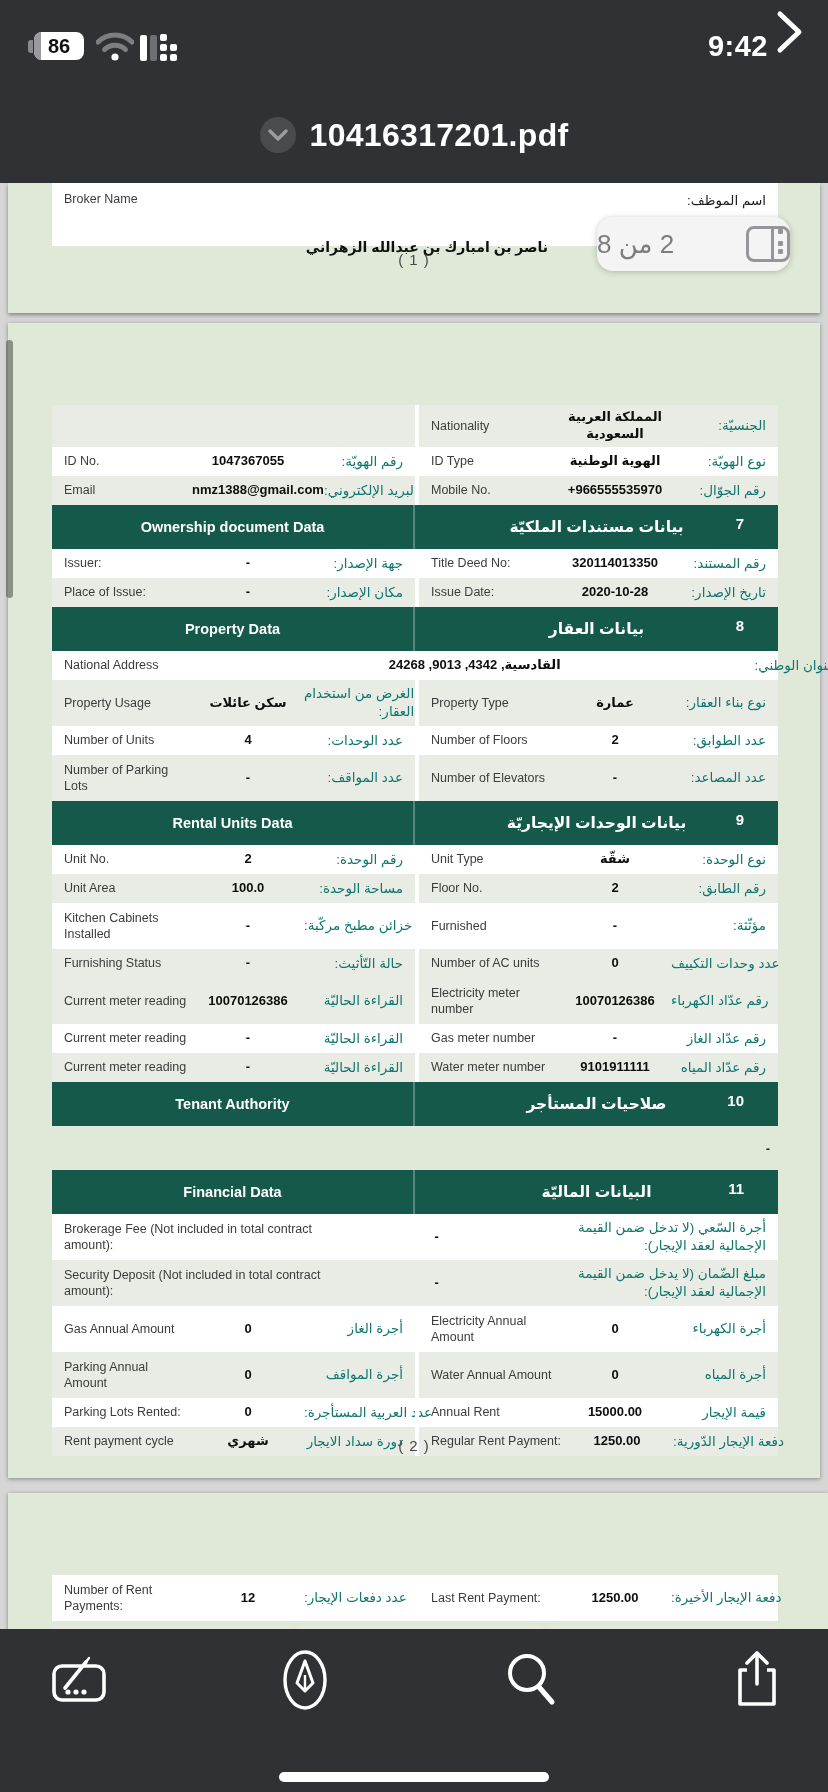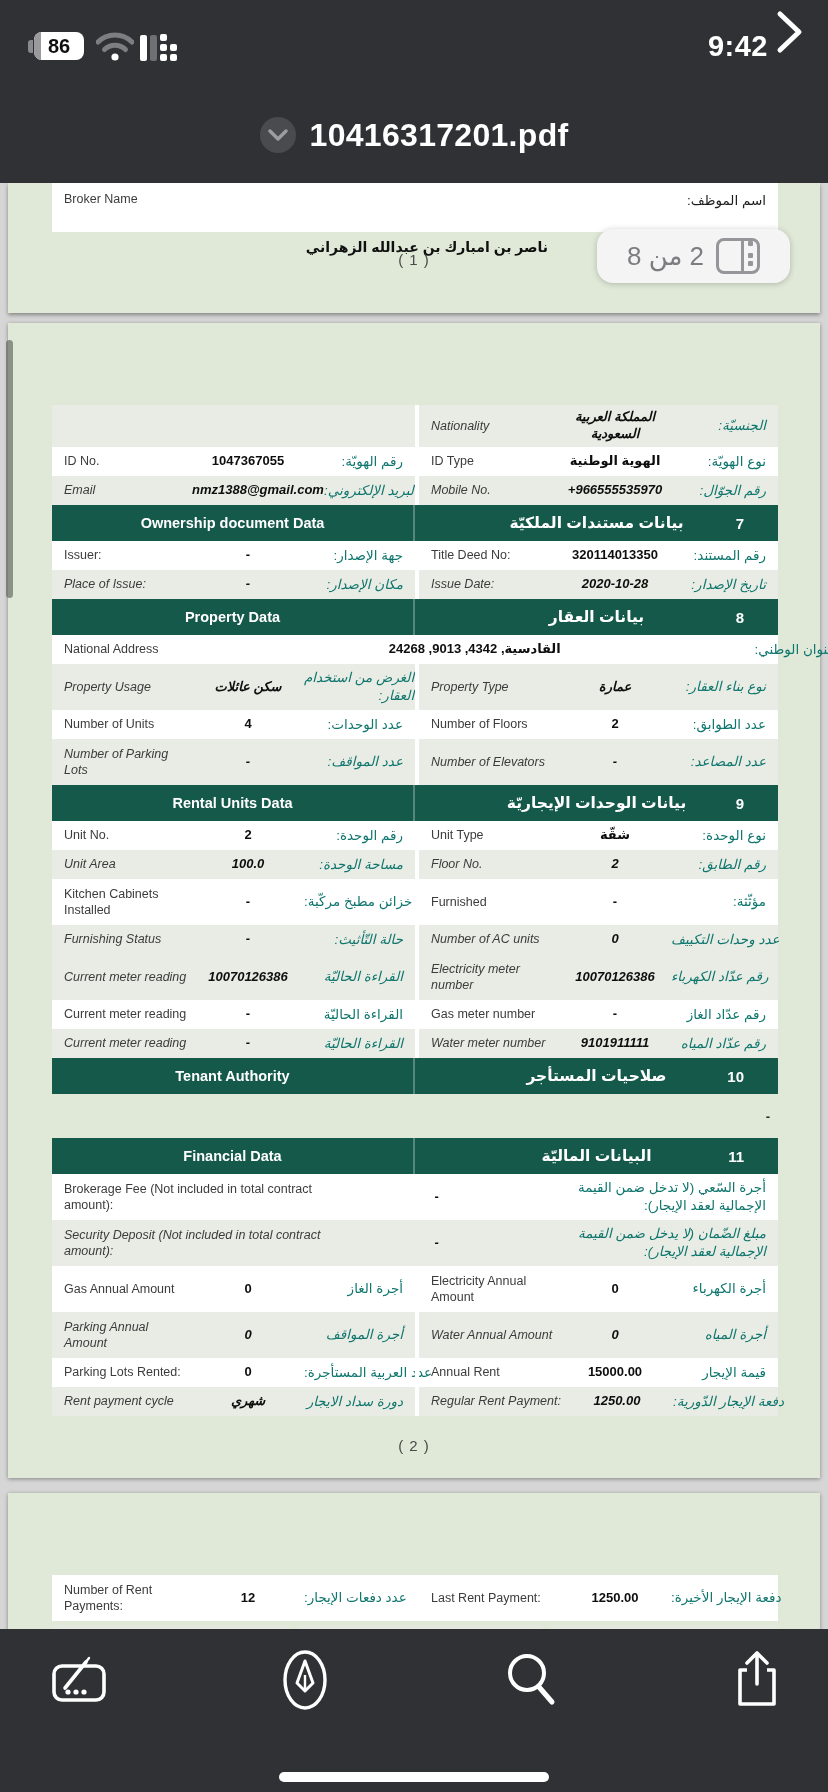--- a/index.html
+++ b/index.html
@@ -21,56 +21,56 @@
   .cs-dot{width:7px;height:7px;background:#fff;border-radius:2px;}
   .time{position:absolute;right:60px;top:2px;font-size:29px;font-weight:600;color:#fff;letter-spacing:.5px;}
   .navrow{position:absolute;left:0;top:104px;width:828px;height:62px;display:flex;align-items:center;justify-content:center;}
   .nav-expand{width:36px;height:36px;border-radius:50%;background:#4a4b4e;display:flex;align-items:center;justify-content:center;margin-right:14px;}
   .nav-title{color:#fff;font-size:32px;font-weight:600;letter-spacing:.3px;}
   .nav-forward{position:absolute;right:22px;top:8px;}
   
   .card{position:absolute;left:8px;width:812px;background:#e0e9d8;box-shadow:0 1px 4px rgba(0,0,0,.38);}
   .card1{top:183px;height:130px;box-shadow:0 2px 4px rgba(0,0,0,.38);}
   .card2{top:323px;height:1155px;}
-  .card3{top:1493px;height:140px;}
-  .whiteblock{position:absolute;left:44px;top:0;width:726px;height:49px;background:#fff;display:flex;align-items:flex-start;padding-top:9px;box-sizing:border-box;}
+  .card3{top:1493px;height:140px;padding-left:8px;}
+  .whiteblock{position:absolute;left:44px;top:0;width:726px;height:63px;background:#fff;display:flex;align-items:flex-start;padding-top:9px;box-sizing:border-box;}
   .wb-en{flex:0 0 33%;padding-left:12px;font-size:12.5px;color:#3c3c3c;}
   .wb-val{flex:0 0 34%;text-align:center;font-weight:bold;font-size:14px;color:#101010;direction:rtl;margin-top:47px;}
   .wb-ar{flex:1;text-align:right;padding-right:12px;font-size:13.5px;color:#1c1c1c;direction:rtl;}
   .pageno{position:absolute;left:0;width:100%;text-align:center;color:#4a4a4a;font-size:15px;letter-spacing:1px;}
   .pageno.p1{top:68px;}
   .pageno.p2{bottom:24px;}
   
   .pdftable{position:absolute;left:44px;top:82px;width:726px;}
   .trow{display:flex;min-height:29px;background:#fff;align-items:stretch;}
-  .trow.shade{background:#e9ece4;font-style:italic;}
+  .trow.shade{background:#e9ece4;}
   .half{width:363px;display:flex;align-items:center;box-sizing:border-box;padding:4px 0;}
   .half.rhalf{border-left:4px solid #fff;width:363px;}
   .c-en{flex:0 0 140px;padding-left:12px;font-size:12.5px;color:#3c3c3c;line-height:1.3;white-space:pre;box-sizing:border-box;}
   .c-val{flex:0 0 112px;text-align:center;font-weight:bold;font-size:13px;color:#0e0e0e;white-space:pre;line-height:1.3;}
   .c-wrapval .c-val{white-space:pre-line;}
   .c-ar{flex:1;text-align:right;padding-right:12px;font-size:13.5px;color:#0f766e;direction:rtl;line-height:1.3;white-space:pre;box-sizing:border-box;}
   .trow.full .c-en{flex:0 0 40%;}
   .trow.full .c-val{flex:0 0 26%;}
   .trow.full .c-ar{flex:0 0 34%;white-space:pre-line;}
   .trow.tall{min-height:46px;}
   .trow.nat{min-height:42px;}
-  .sec{display:flex;height:36px;background:#15594b;color:#fff;}
+  .sec{display:flex;height:44px;background:#15594b;color:#fff;}
   .sec-left{width:363px;display:flex;align-items:center;justify-content:center;font-weight:bold;font-size:14.5px;border-right:2px solid rgba(255,255,255,.28);box-sizing:border-box;}
   .sec-right{flex:1;position:relative;display:flex;align-items:center;justify-content:center;font-size:15.5px;font-weight:bold;direction:rtl;}
   .sec-num{position:absolute;right:34px;top:0;height:36px;display:flex;align-items:center;font-size:15px;font-weight:bold;direction:ltr;}
   .dashrow{height:44px;display:flex;align-items:center;justify-content:flex-end;padding-right:8px;font-weight:bold;font-size:13px;color:#2a2a2a;}
   .sliver{display:flex;margin-top:4px;height:9px;}
   .sliver div{background:#e3e9de;}
   .sl-a{width:238px;margin-right:8px;}
   .sl-b{width:244px;margin-right:8px;}
   .sl-c{width:228px;}
   
-  .pagepill{position:absolute;left:597px;top:229px;width:193px;height:54px;background:#f4f4f4;border-radius:16px;
-            box-shadow:0 1px 6px rgba(0,0,0,.22);display:flex;align-items:center;justify-content:center;gap:12px;z-index:6;}
+  .pagepill{position:absolute;left:597px;top:217px;width:193px;height:54px;background:#f4f4f4;border-radius:16px;
+            box-shadow:0 1px 6px rgba(0,0,0,.22);display:flex;align-items:center;justify-content:space-between;gap:12px;z-index:6;}
   .pp-label{font-size:26px;color:#7d7d81;direction:rtl;}
   .pp-icon{width:44px;height:36px;border:3px solid #96969a;border-radius:8px;position:relative;box-sizing:border-box;}
   .pp-icon i{position:absolute;right:4px;width:5px;height:5px;background:#96969a;border-radius:1px;}
   .pp-icon i:nth-child(1){top:4px;}.pp-icon i:nth-child(2){top:12px;}.pp-icon i:nth-child(3){top:20px;}
   .pp-icon em{position:absolute;right:13px;top:0;bottom:0;width:3px;background:#96969a;}
   
   .scrollbar{position:absolute;left:6px;top:340px;width:7px;height:258px;border-radius:4px;background:rgba(86,92,84,.62);z-index:7;}
   
   .toolbar{position:absolute;left:0;top:1629px;width:828px;height:163px;background:#303134;z-index:8;}
   .tb-icons{position:absolute;left:50px;right:42px;top:22px;display:flex;justify-content:space-between;align-items:center;}

